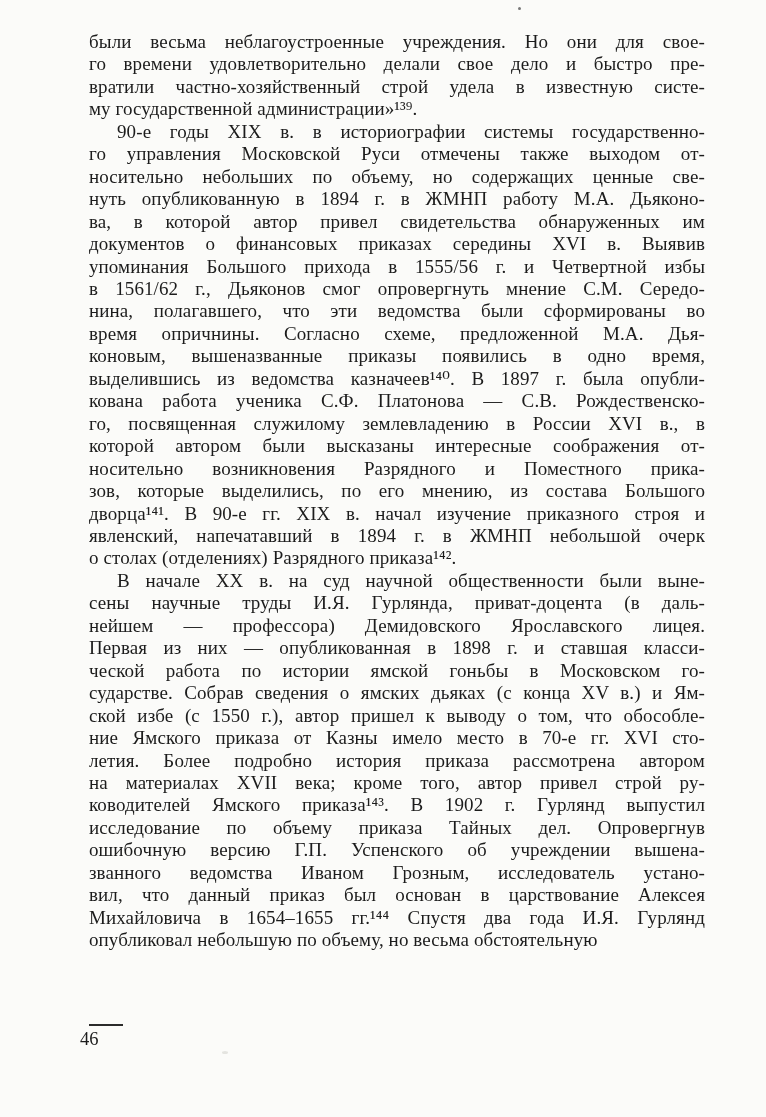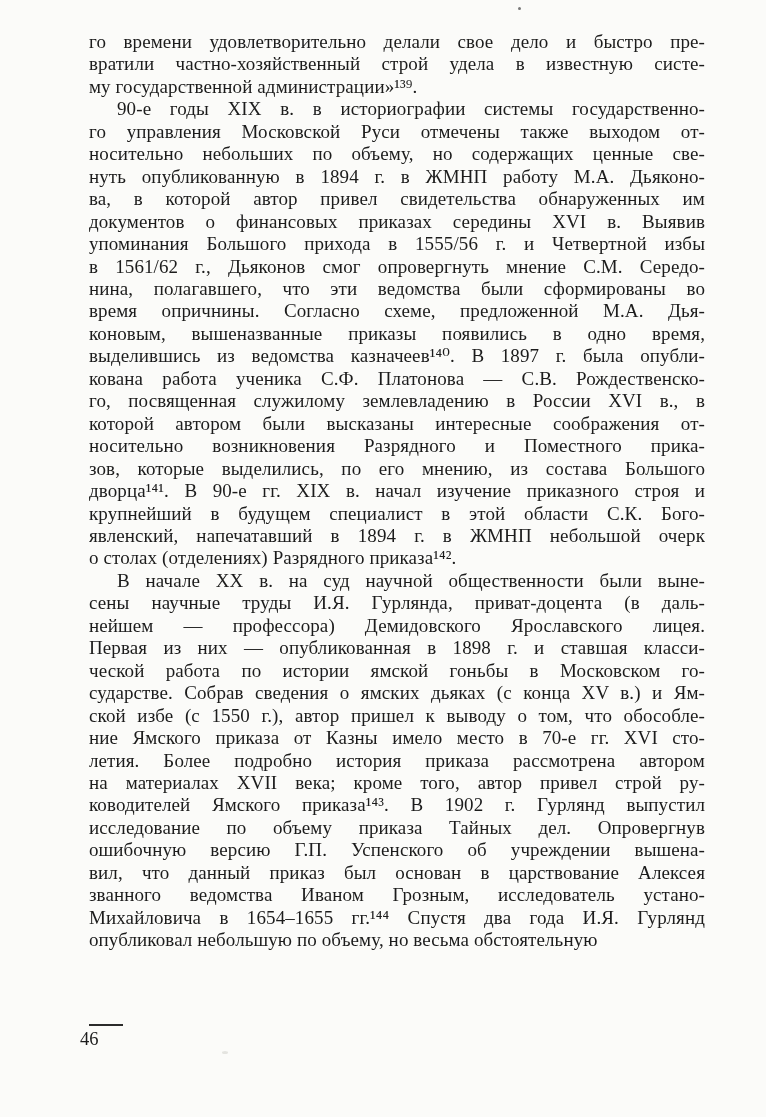--- a/index.html
+++ b/index.html
@@ -76,20 +76,21 @@
     border-radius: 50%;
   }
 </style>
 </head>
 <body>
 
 <div class="page">
   <div class="speck-top"></div>
   <div class="text-block" id="text-block">
       <div class="paragraph">
+        <div class="line">были весьма неблагоустроенные учреждения. Но они для свое-</div>
         <div class="line">го времени удовлетворительно делали свое дело и быстро пре-</div>
         <div class="line">вратили частно-хозяйственный строй удела в известную систе-</div>
         <div class="line para-end">му государственной администрации»¹³⁹.</div>
       </div>
       <div class="paragraph">
         <div class="line first-line">90-е годы XIX в. в историографии системы государственно-</div>
         <div class="line">го управления Московской Руси отмечены также выходом от-</div>
         <div class="line">носительно небольших по объему, но содержащих ценные све-</div>
         <div class="line">нуть опубликованную в 1894 г. в ЖМНП работу М.А. Дьяконо-</div>
         <div class="line">ва, в которой автор привел свидетельства обнаруженных им</div>
@@ -99,40 +100,39 @@
         <div class="line">нина, полагавшего, что эти ведомства были сформированы во</div>
         <div class="line">время опричнины. Согласно схеме, предложенной М.А. Дья-</div>
         <div class="line">коновым, вышеназванные приказы появились в одно время,</div>
         <div class="line">выделившись из ведомства казначеев¹⁴⁰. В 1897 г. была опубли-</div>
         <div class="line">кована работа ученика С.Ф. Платонова — С.В. Рождественско-</div>
         <div class="line">го, посвященная служилому землевладению в России XVI в., в</div>
         <div class="line">которой автором были высказаны интересные соображения от-</div>
         <div class="line">носительно возникновения Разрядного и Поместного прика-</div>
         <div class="line">зов, которые выделились, по его мнению, из состава Большого</div>
         <div class="line">дворца¹⁴¹. В 90-е гг. XIX в. начал изучение приказного строя и</div>
-        <div class="line">крупнейший в будущем специалист в этой области С.К. Бого-</div>
         <div class="line">явленский, напечатавший в 1894 г. в ЖМНП небольшой очерк</div>
         <div class="line para-end">о столах (отделениях) Разрядного приказа¹⁴².</div>
       </div>
       <div class="paragraph">
         <div class="line first-line">В начале XX в. на суд научной общественности были выне-</div>
         <div class="line">сены научные труды И.Я. Гурлянда, приват-доцента (в даль-</div>
         <div class="line">нейшем — профессора) Демидовского Ярославского лицея.</div>
         <div class="line">Первая из них — опубликованная в 1898 г. и ставшая класси-</div>
         <div class="line">ческой работа по истории ямской гоньбы в Московском го-</div>
         <div class="line">сударстве. Собрав сведения о ямских дьяках (с конца XV в.) и Ям-</div>
         <div class="line">ской избе (с 1550 г.), автор пришел к выводу о том, что обособле-</div>
         <div class="line">ние Ямского приказа от Казны имело место в 70-е гг. XVI сто-</div>
         <div class="line">летия. Более подробно история приказа рассмотрена автором</div>
         <div class="line">на материалах XVII века; кроме того, автор привел строй ру-</div>
         <div class="line">ководителей Ямского приказа¹⁴³. В 1902 г. Гурлянд выпустил</div>
         <div class="line">исследование по объему приказа Тайных дел. Опровергнув</div>
         <div class="line">ошибочную версию Г.П. Успенского об учреждении вышена-</div>
+        <div class="line">званного ведомства Иваном Грозным, исследователь устано-</div>
         <div class="line">вил, что данный приказ был основан в царствование Алексея</div>
-        <div class="line">званного ведомства Иваном Грозным, исследователь устано-</div>
         <div class="line">Михайловича в 1654–1655 гг.¹⁴⁴ Спустя два года И.Я. Гурлянд</div>
         <div class="line para-end">опубликовал небольшую по объему, но весьма обстоятельную</div>
       </div>
     </div>
   <div class="footnote-rule"></div>
   <div class="page-number">46</div>
   <div class="speck-bottom"></div>
 </div>
 
 </body></html>

